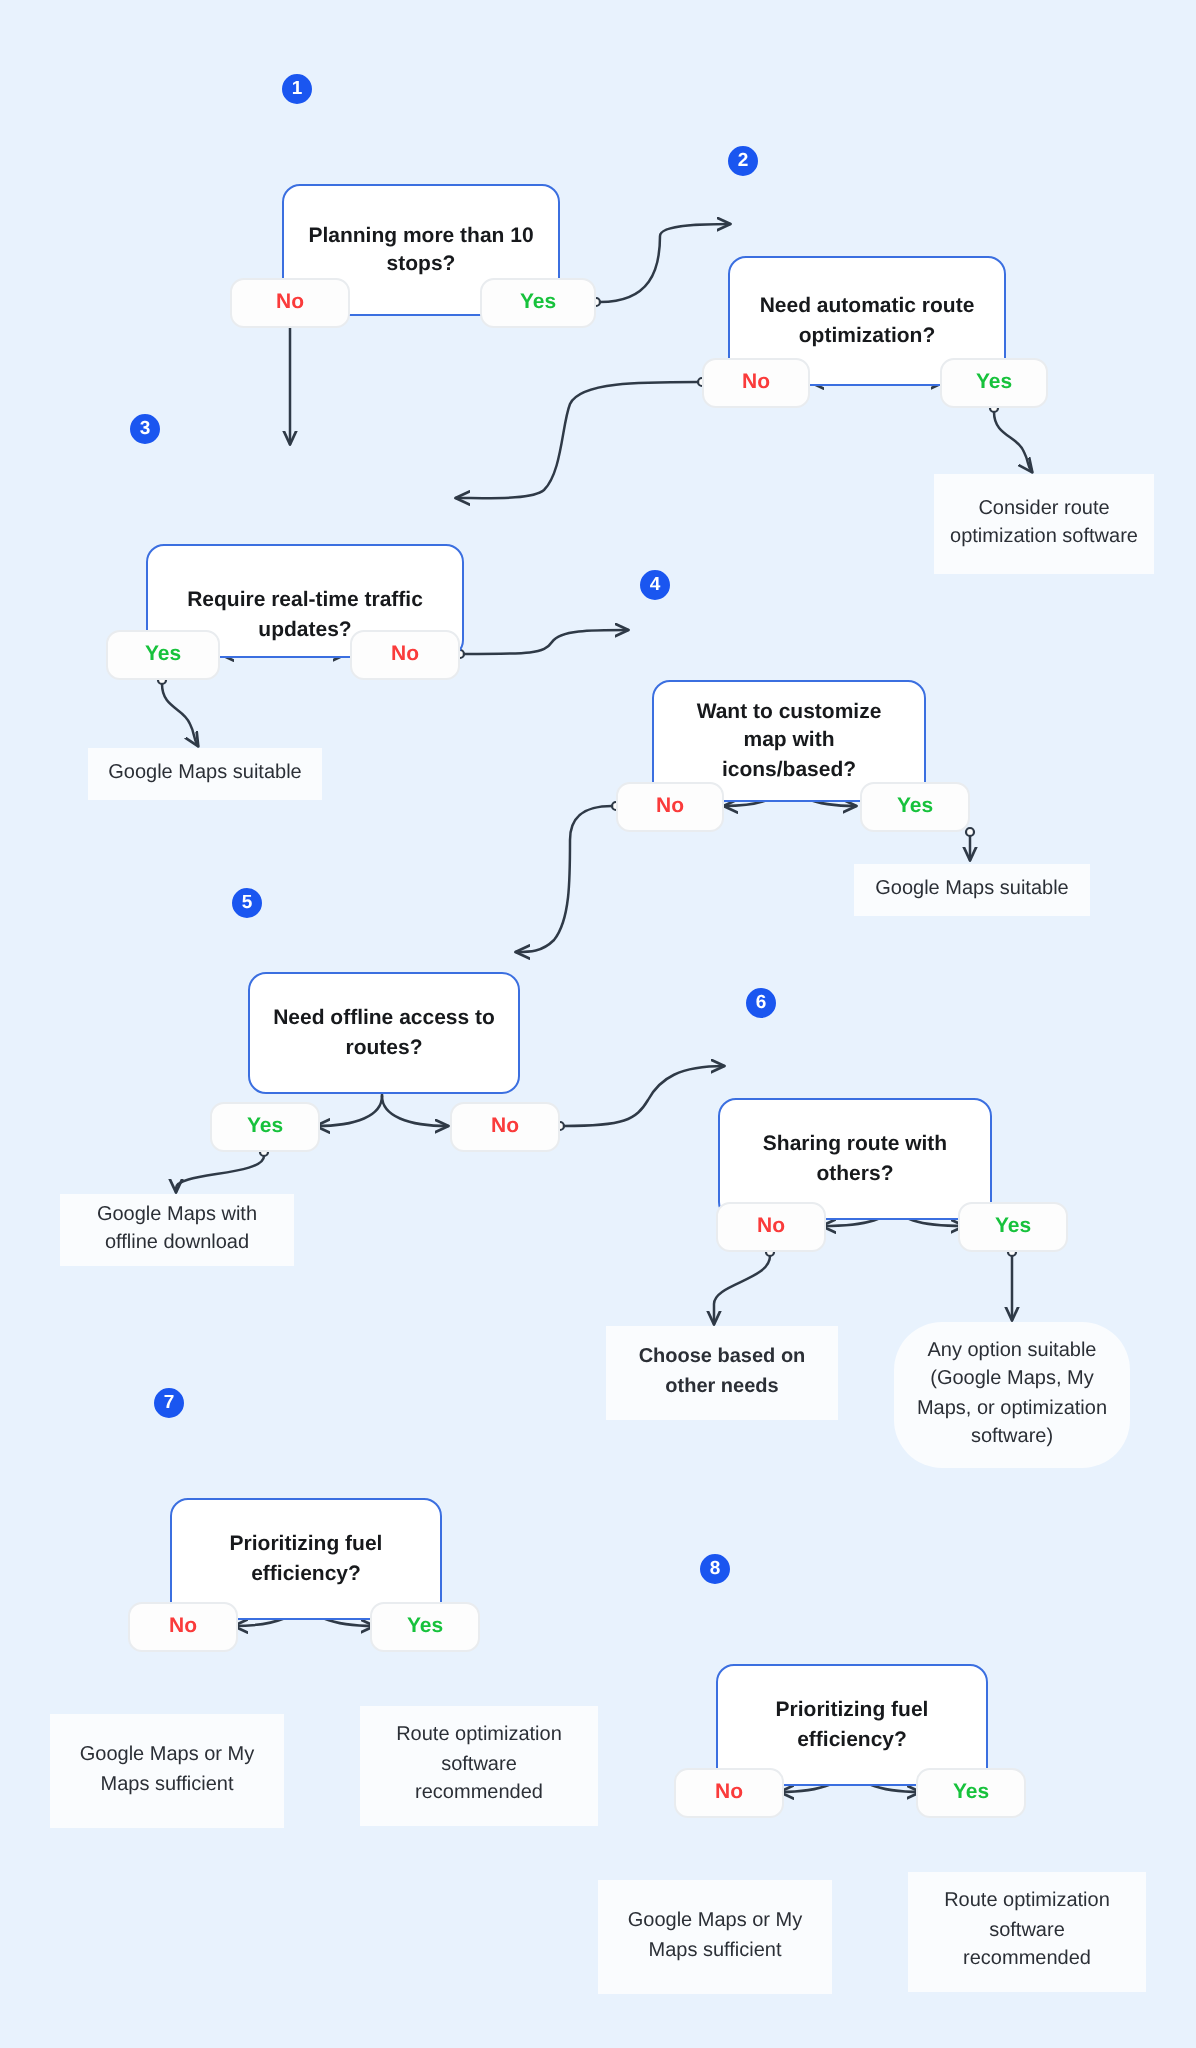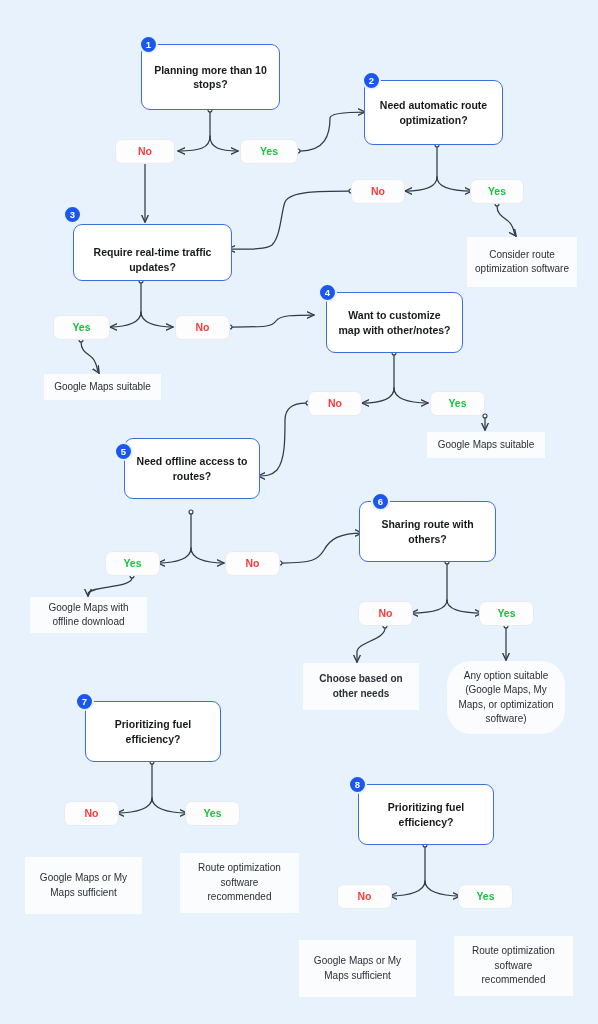--- a/index.html
+++ b/index.html
@@ -29,20 +29,21 @@
     border-radius: 9px;
     display: flex;
     align-items: center;
     justify-content: center;
     text-align: center;
     color: #17191c;
     font-size: 10.5px;
     font-weight: bold;
     line-height: 1.38;
     padding: 6px 10px;
+    margin-top: 48px;
   }
   .badge {
     position: absolute;
     width: 19px;
     height: 19px;
     border-radius: 50%;
     background: #1a56f0;
     border: 2px solid #e8f2fd;
     box-sizing: border-box;
     color: #ffffff;
@@ -188,21 +189,21 @@
   </div>
 
   <div class="node" style="left:73px; top:224px; width:159px; height:57px;align-items:flex-end;">
     <span>Require real-time traffic updates?</span>
   </div>
   <div class="badge" style="left:63px; top:205px;">
     <span>3</span>
   </div>
 
   <div class="node" style="left:326px; top:292px; width:137px; height:61px;">
-    <span>Want to customize map with other/notes?</span>
+    <span>Want to customize map with icons/based?</span>
   </div>
   <div class="badge" style="left:318px; top:283px;">
     <span>4</span>
   </div>
 
   <div class="node" style="left:124px; top:438px; width:136px; height:61px;">
     <span>Need offline access to routes?</span>
   </div>
   <div class="badge" style="left:114px; top:442px;">
     <span>5</span>

